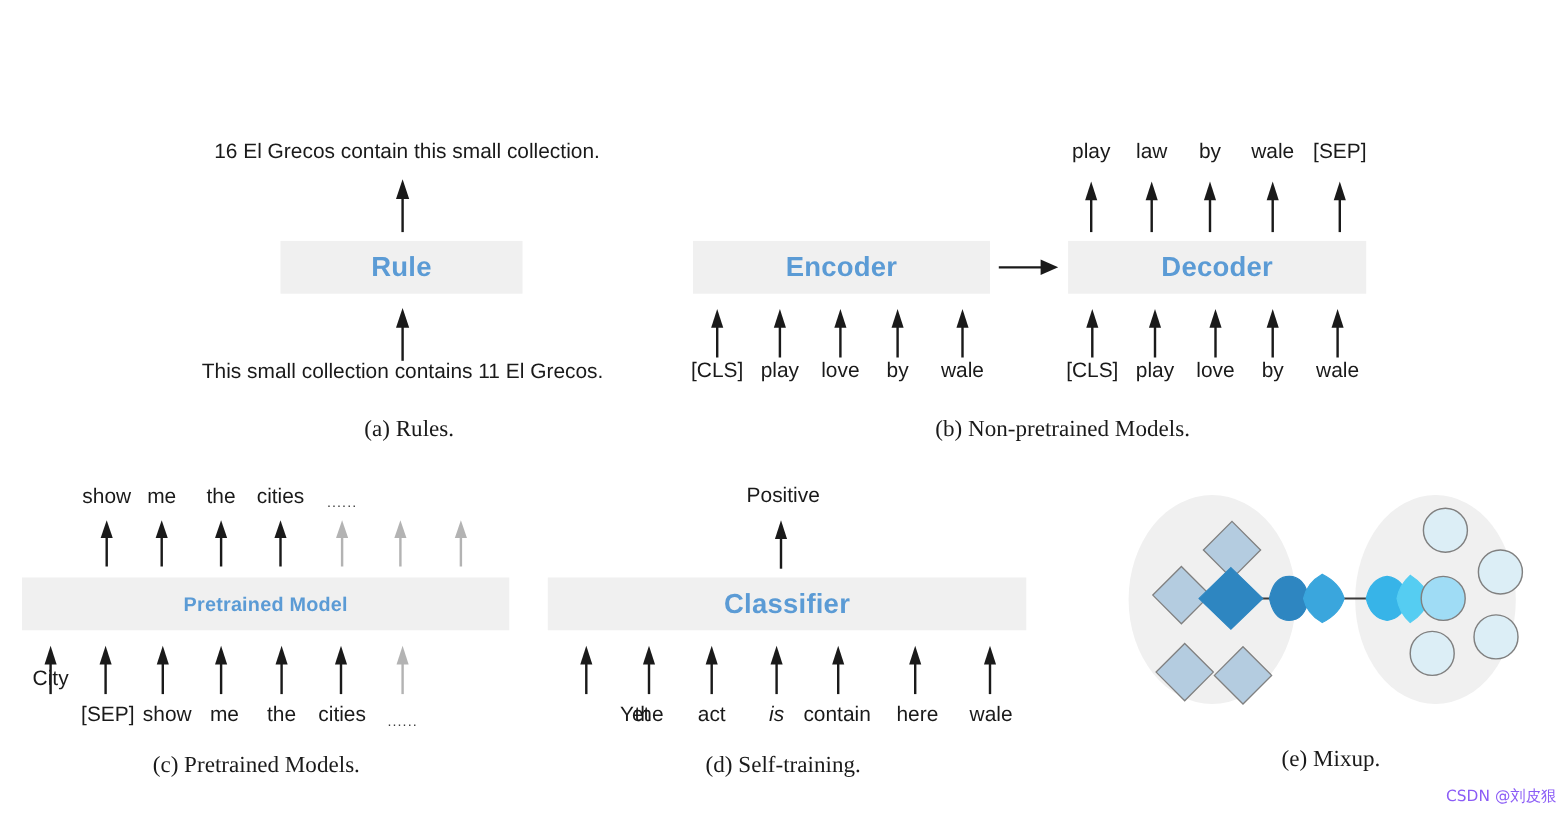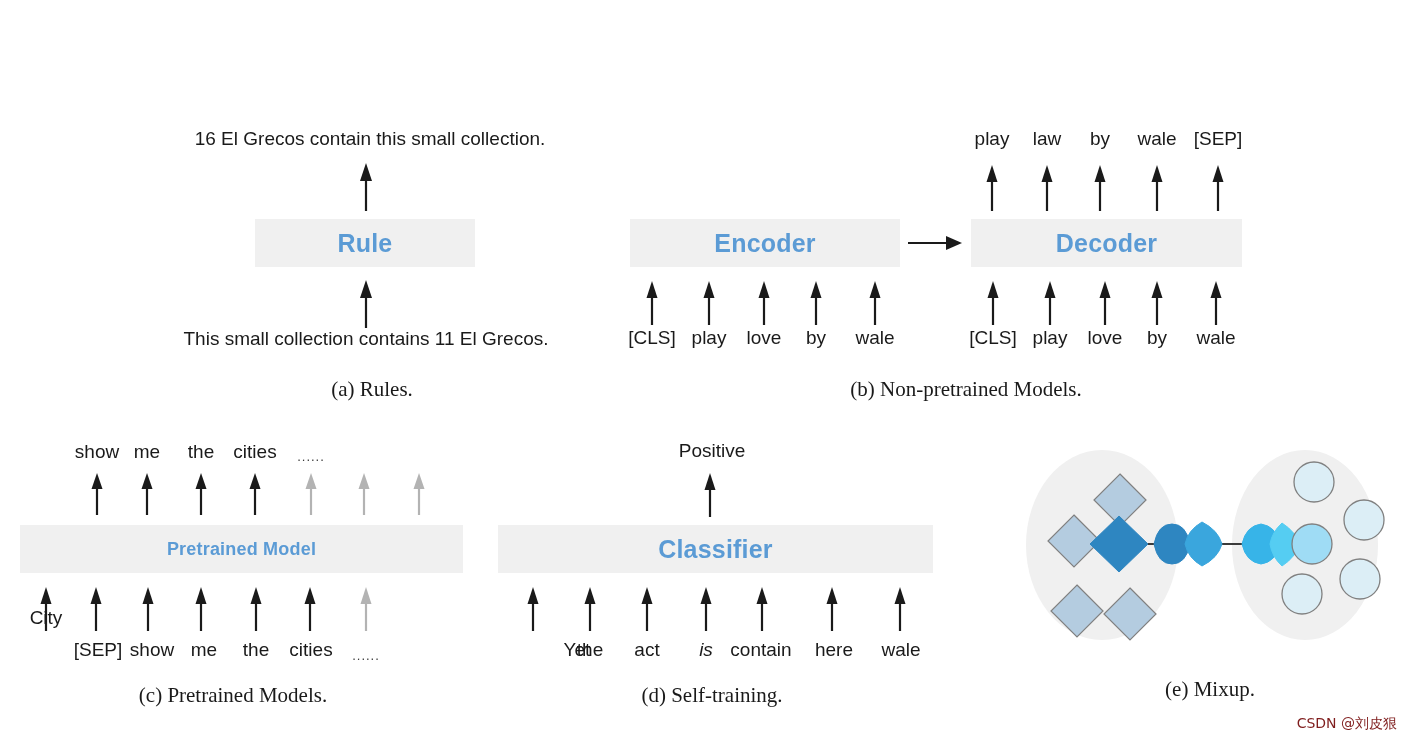--- a/index.html
+++ b/index.html
@@ -40,23 +40,23 @@
   .dots{
     position:absolute;
     font-size:13px;
     letter-spacing:1px;
     color:#3b3b3b;
     transform:translateX(-50%);
     white-space:nowrap;
   }
   .watermark{
     position:absolute;
-    right:18px;bottom:14px;
+    right:0;bottom:14px;
     font-size:14px;
-    color:#7f1d1d;
+    color:#8b5cf6;
     font-family:"DejaVu Sans", sans-serif;
     white-space:nowrap;
     text-align:right;
   }
   svg{display:block;overflow:visible;}
 </style>
 </head>
 <body>
 
 <div class="fig">

